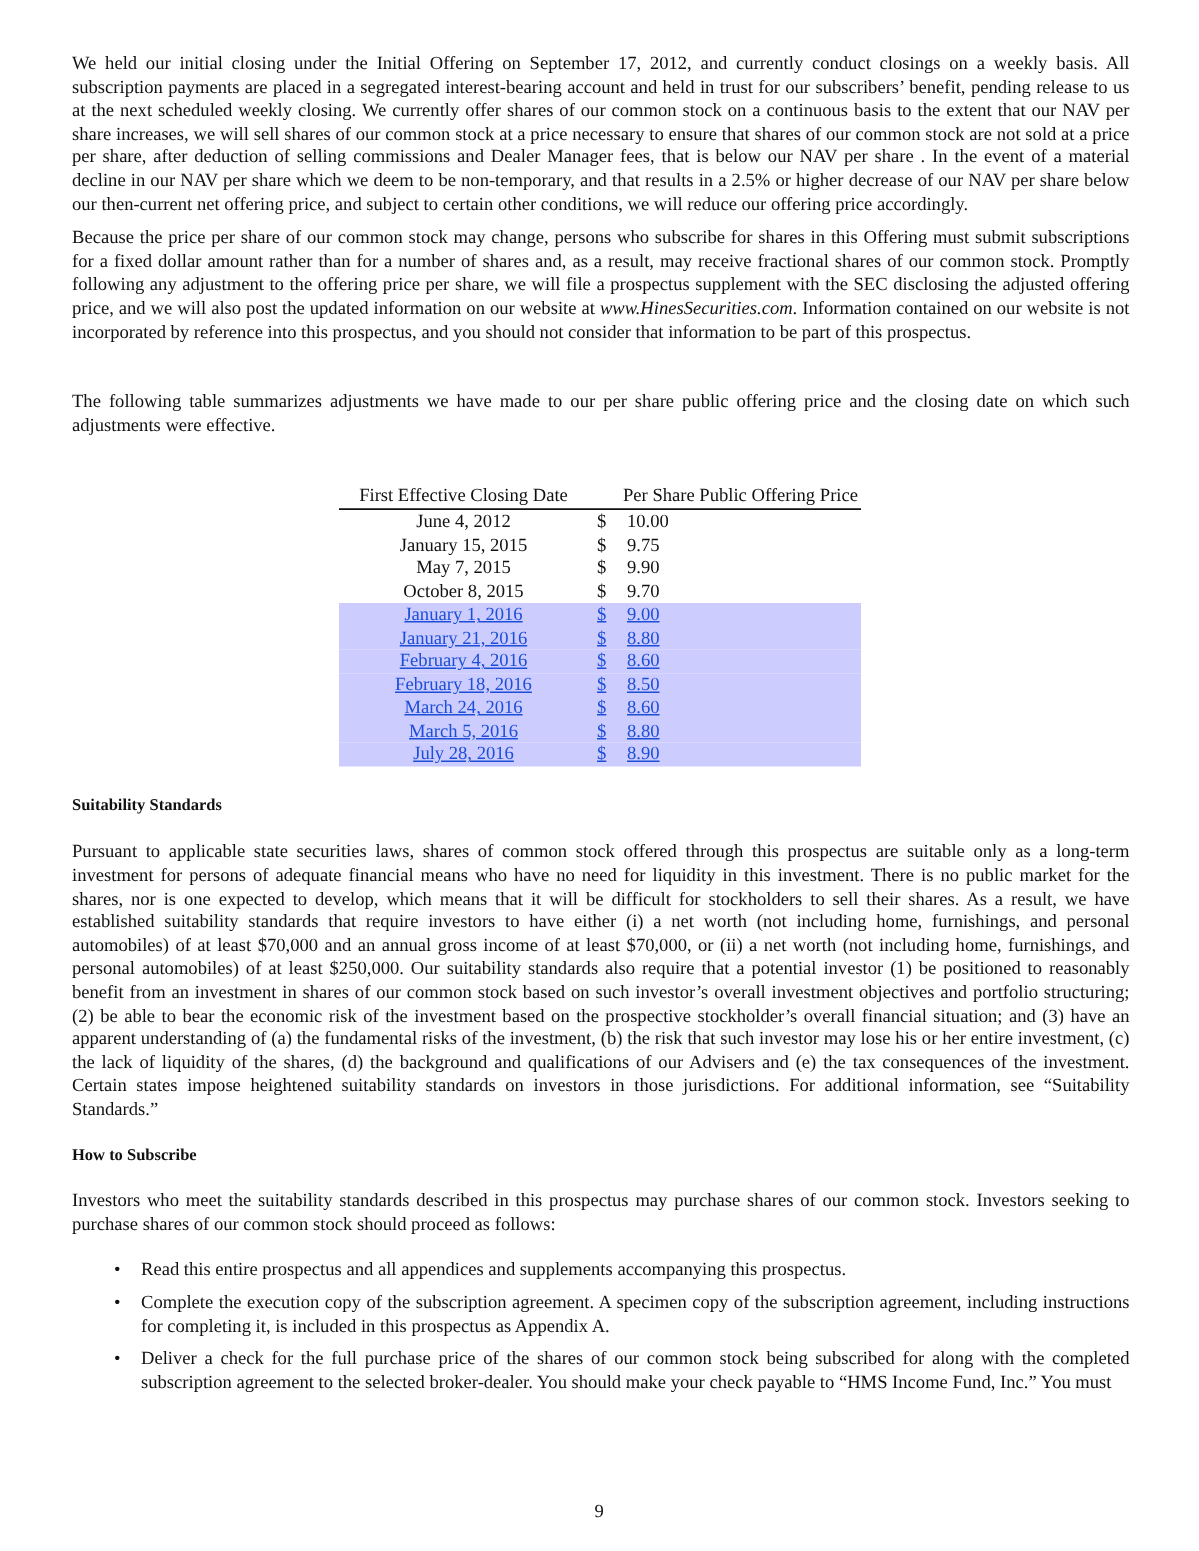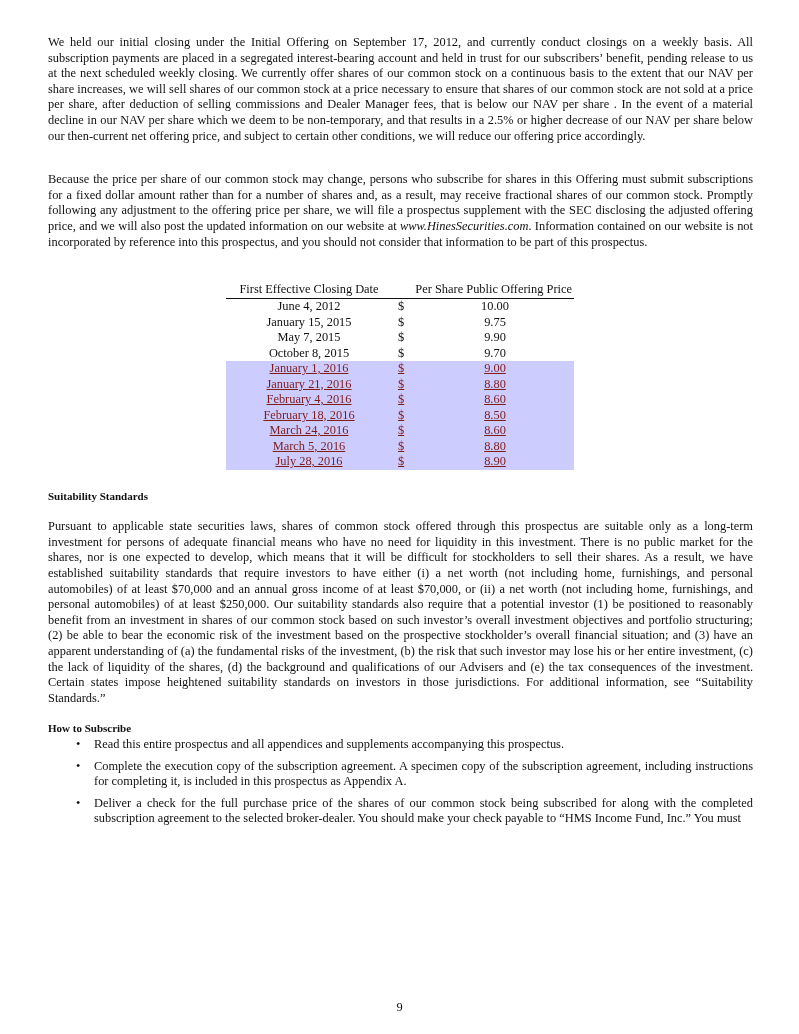--- a/index.html
+++ b/index.html
@@ -3,53 +3,54 @@
 <meta charset="utf-8">
 <style>
   html, body { margin: 0; padding: 0; background: #ffffff; }
   body {
     width: 799px; height: 1034px; position: relative; overflow: hidden;
     font-family: "Liberation Serif", "DejaVu Serif", serif;
     color: #111111; font-size: 12.4px; line-height: 15.6px;
   }
   .page { position: absolute; left: 48px; top: 35px; width: 705px; }
   p { margin: 0; text-align: justify; }
-  .para1 { margin-bottom: 28px; }
+  .para1 { margin-bottom: 7px; }
   .para2 { margin-bottom: 31px; }
   .para3 { margin-bottom: 7px; }
   .table-wrap { margin-left: 178px; width: 348px; margin-top: 32px; }
   table { border-collapse: collapse; width: 348px; font-size: 12.4px; }
   th { font-weight: normal; padding: 0 0 1px 0; border-bottom: 1.5px solid #111; line-height: 15px; white-space: nowrap; }
   th.date-h { text-align: center; width: 166px; }
   th.price-h { text-align: right; padding-right: 2px; }
   td { padding: 0; line-height: 15.5px; height: 15.5px; white-space: nowrap; }
   td.date { text-align: center; width: 166px; }
   td.cur { text-align: left; padding-left: 6px; width: 20px; }
-  td.val { text-align: center; padding-right: 2px; }
+  td.val { text-align: left; padding-right: 2px; }
   tr.hl td { background: #ccccff; }
-  tr.hl td span { color: #7f1d1d; text-decoration: underline; }
+  tr.hl td span { color: #1d4ed8; text-decoration: underline; }
   h3 { font-size: 11px; font-weight: bold; margin: 0; line-height: 15.6px; }
   .h-suit { margin-top: 19px; margin-bottom: 15px; }
   .para4 { margin-bottom: 15px; }
-  .h-how { }
+  .h-how { margin-bottom: 15px; }
   .para5 { margin-bottom: 15px; }
   ul { list-style: none; margin: 0; padding: 0; }
   li { position: relative; padding-left: 46px; text-align: justify; margin-bottom: 6px; }
   li .bullet { position: absolute; left: 28px; top: 0; }
   .page-num { position: absolute; top: 1000px; left: 0; width: 799px; text-align: center; font-size: 12.4px; }
   em { font-style: italic; }
 </style>
 </head>
 <body>
 
 <div class="page">
   <p class="para1">We held our initial closing under the Initial Offering on September 17, 2012, and currently conduct closings on a weekly basis. All subscription payments are placed in a segregated interest-bearing account and held in trust for our subscribers’ benefit, pending release to us at the next scheduled weekly closing. We currently offer shares of our common stock on a continuous basis to the extent that our NAV per share increases, we will sell shares of our common stock at a price necessary to ensure that shares of our common stock are not sold at a price per share, after deduction of selling commissions and Dealer Manager fees, that is below our NAV per share . In the event of a material decline in our NAV per share which we deem to be non-temporary, and that results in a 2.5% or higher decrease of our NAV per share below our then-current net offering price, and subject to certain other conditions, we will reduce our offering price accordingly.</p>
 
   <p class="para2"><span>Because the price per share of our common stock may change, persons who subscribe for shares in this Offering must submit subscriptions for a fixed dollar amount rather than for a number of shares and, as a result, may receive fractional shares of our common stock. Promptly following any adjustment to the offering price per share, we will file a prospectus supplement with the SEC disclosing the adjusted offering price, and we will also post the updated information on our website at </span><em>www.HinesSecurities.com</em><span>. Information contained on our website is not incorporated by reference into this prospectus, and you should not consider that information to be part of this prospectus.</span></p>
 
+  <p class="para3">The following table summarizes adjustments we have made to our per share public offering price and the closing date on which such adjustments were effective.</p>
 
   <div class="table-wrap">
     <table>
       <thead>
         <tr>
           <th class="date-h">First Effective Closing Date</th>
           <th class="price-h" colspan="2">Per Share Public Offering Price</th>
         </tr>
       </thead>
       <tbody id="price-rows">
@@ -109,20 +110,21 @@
             <td class="val"><span>8.90</span></td>
           </tr>
         </tbody>
     </table>
   </div>
 
   <h3 class="h-suit">Suitability Standards</h3>
   <p class="para4">Pursuant to applicable state securities laws, shares of common stock offered through this prospectus are suitable only as a long-term investment for persons of adequate financial means who have no need for liquidity in this investment. There is no public market for the shares, nor is one expected to develop, which means that it will be difficult for stockholders to sell their shares. As a result, we have established suitability standards that require investors to have either (i) a net worth (not including home, furnishings, and personal automobiles) of at least $70,000 and an annual gross income of at least $70,000, or (ii) a net worth (not including home, furnishings, and personal automobiles) of at least $250,000. Our suitability standards also require that a potential investor (1) be positioned to reasonably benefit from an investment in shares of our common stock based on such investor’s overall investment objectives and portfolio structuring; (2) be able to bear the economic risk of the investment based on the prospective stockholder’s overall financial situation; and (3) have an apparent understanding of (a) the fundamental risks of the investment, (b) the risk that such investor may lose his or her entire investment, (c) the lack of liquidity of the shares, (d) the background and qualifications of our Advisers and (e) the tax consequences of the investment. Certain states impose heightened suitability standards on investors in those jurisdictions. For additional information, see “Suitability Standards.”</p>
 
   <h3 class="h-how">How to Subscribe</h3>
+  <p class="para5">Investors who meet the suitability standards described in this prospectus may purchase shares of our common stock. Investors seeking to purchase shares of our common stock should proceed as follows:</p>
 
   <ul>
     <li><span class="bullet">•</span><span>Read this entire prospectus and all appendices and supplements accompanying this prospectus.</span></li>
     <li><span class="bullet">•</span><span>Complete the execution copy of the subscription agreement. A specimen copy of the subscription agreement, including instructions for completing it, is included in this prospectus as Appendix A.</span></li>
     <li><span class="bullet">•</span><span>Deliver a check for the full purchase price of the shares of our common stock being subscribed for along with the completed subscription agreement to the selected broker-dealer. You should make your check payable to “HMS Income Fund, Inc.” You must</span></li>
   </ul>
 </div>
 
 <div class="page-num">9</div>
 

